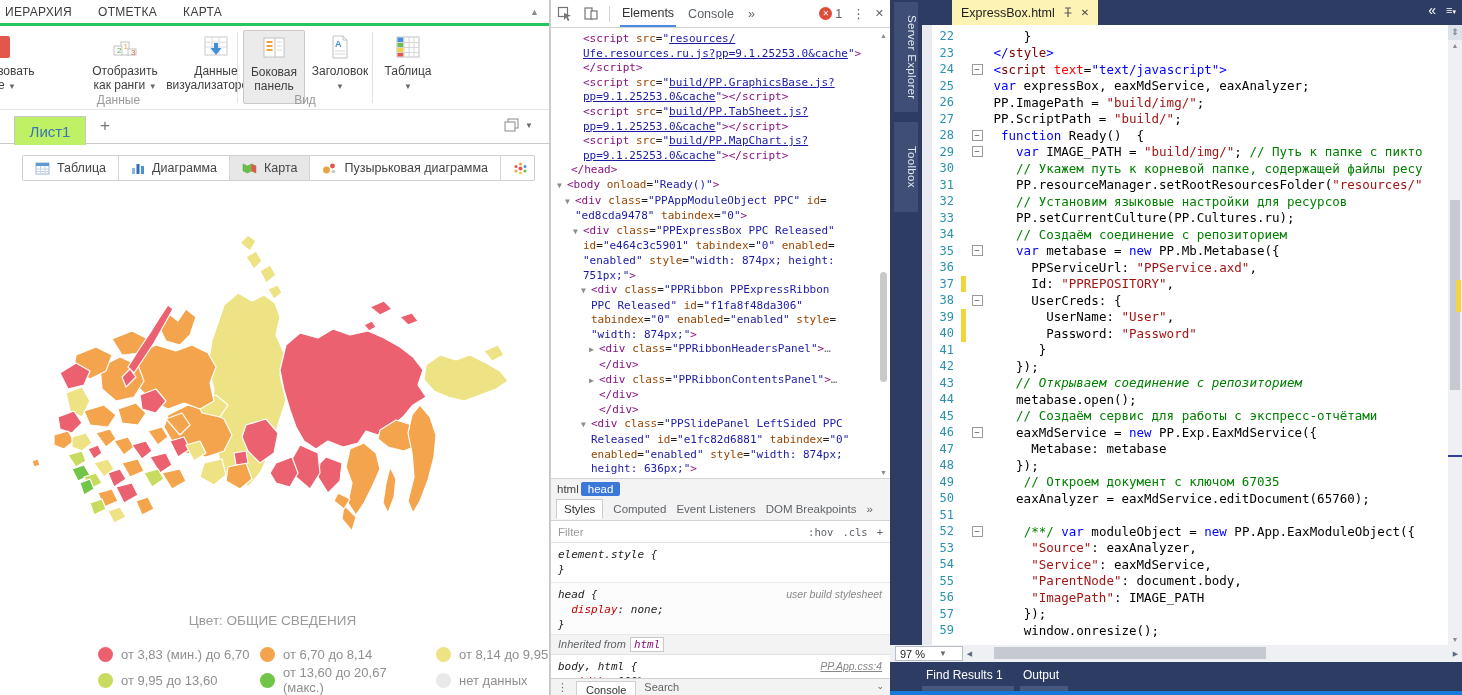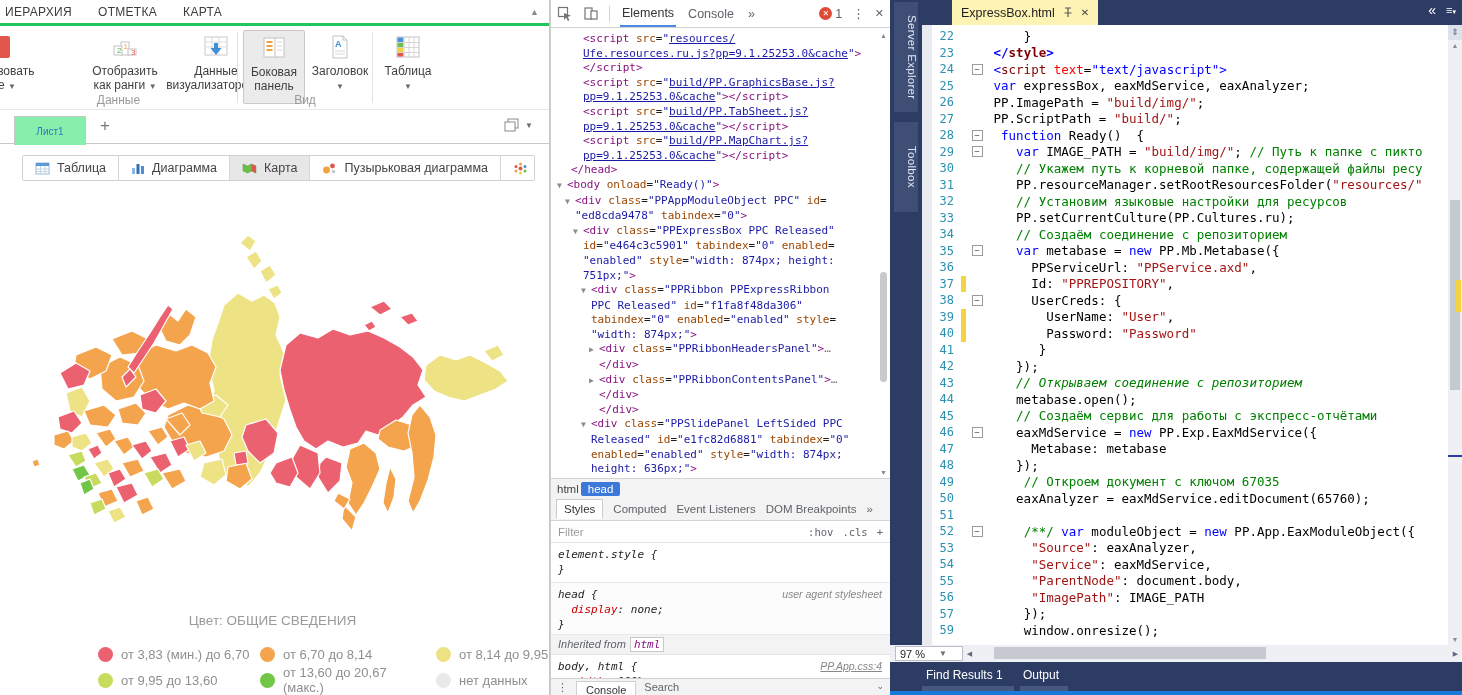--- a/index.html
+++ b/index.html
@@ -17,22 +17,22 @@
   .ribbon-collapse { position:absolute; right:10px; top:7px; font-size:9px; color:#8a8a8a; }
   .ribbon-body { position:relative; height:84px; border-bottom:1px solid #e6e6e6; background:#fff; }
   .rgroup-sep { position:absolute; top:6px; bottom:6px; width:1px; background:#e2e2e2; }
   .rgroup-label { position:absolute; bottom:2px; text-align:center; font-size:12px; color:#9a9a9a; }
   .rbtn { position:absolute; top:4px; text-align:center; font-size:12px; color:#3f3f3f; line-height:14px; }
   .rbtn .ric { height:34px; display:flex; align-items:center; justify-content:center; }
   .rbtn.sel { background:#ebebeb; border:1px solid #c9c9c9; border-radius:2px; }
   .caret { font-size:8px; color:#6a6a6a; }
   
   .sheet-row { position:relative; height:34px; border-bottom:1px solid #c9c9c9; background:#fff; }
-  .sheet-tab { position:absolute; left:14px; top:6px; width:72px; height:29px; background:#86efac;
-               border:1px solid #c6c6c6; border-bottom:none; color:#3c73b9; font-size:10px;
+  .sheet-tab { position:absolute; left:14px; top:6px; width:72px; height:29px; background:#bef264;
+               border:1px solid #c6c6c6; border-bottom:none; color:#3c73b9; font-size:15px;
                display:flex; align-items:center; justify-content:center; z-index:2; }
   .sheet-add { position:absolute; left:100px; top:6px; font-size:17px; color:#777; }
   .sheet-win { position:absolute; right:16px; top:8px; display:flex; align-items:center; gap:5px; color:#777; }
   
   .view-row { position:relative; height:62px; }
   .view-tabs { position:absolute; left:22px; top:11px; display:flex; white-space:nowrap;
                border:1px solid #cfcfcf; border-radius:2px; overflow:hidden; width:513px; }
   .vtab { display:flex; align-items:center; gap:7px; padding:5px 12px; font-size:12.5px;
           color:#444; background:#fff; border-right:1px solid #d6d6d6; flex:0 0 auto; }
   .vtab.sel { background:#e7e7e7; }
@@ -449,21 +449,21 @@
         <span>+</span>
       </span>
     </div>
 
     <div class="css-rules">
       <div class="rule" style="height:40px;">
         <span>element.style</span> {<br>}
       </div>
       <div class="rule" style="height:52px; background:#fcfcfc;">
         <span>head</span> {
-        <span class="origin">user agent stylesheet</span><br>
+        <span class="origin">user build stylesheet</span><br>
         &nbsp;&nbsp;<span class="prop-n">display</span>: <span>none</span>;<br>}
       </div>
       <div class="inherit-bar">
         <span>Inherited from</span><span class="node-chip">html</span>
       </div>
       <div class="rule" style="height:34px;">
         <span>body, html</span> {
         <span class="origin origin-link">PP.App.css:4</span><br>
         &nbsp;&nbsp;<span class="prop-n">width</span>: <span>100%</span>;
       </div>
@@ -503,21 +503,21 @@
           <div class="eline">
             <span class="ln">22</span>
             <span class="mark"></span>
             <span class="fold"></span>
             <span class="code" style="padding-left: 5ch;"><span class="tk-x">}</span></span>
           </div>
           <div class="eline">
             <span class="ln">23</span>
             <span class="mark"></span>
             <span class="fold"></span>
-            <span class="code" style="padding-left: 1ch; font-weight: bold;"><span class="tk-d">&lt;/</span><span class="tk-h">style</span><span class="tk-d">&gt;</span></span>
+            <span class="code" style="padding-left: 1ch;"><span class="tk-d">&lt;/</span><span class="tk-h">style</span><span class="tk-d">&gt;</span></span>
           </div>
           <div class="eline">
             <span class="ln">24</span>
             <span class="mark"></span>
             <span class="fold">
               <span class="fbox">−</span>
             </span>
             <span class="code" style="padding-left: 1ch;"><span class="tk-d">&lt;</span><span class="tk-h">script</span><span class="tk-x"> </span><span class="tk-ha">text</span><span class="tk-x">=</span><span class="tk-hv">"text/javascript"</span><span class="tk-d">&gt;</span></span>
           </div>
           <div class="eline">

